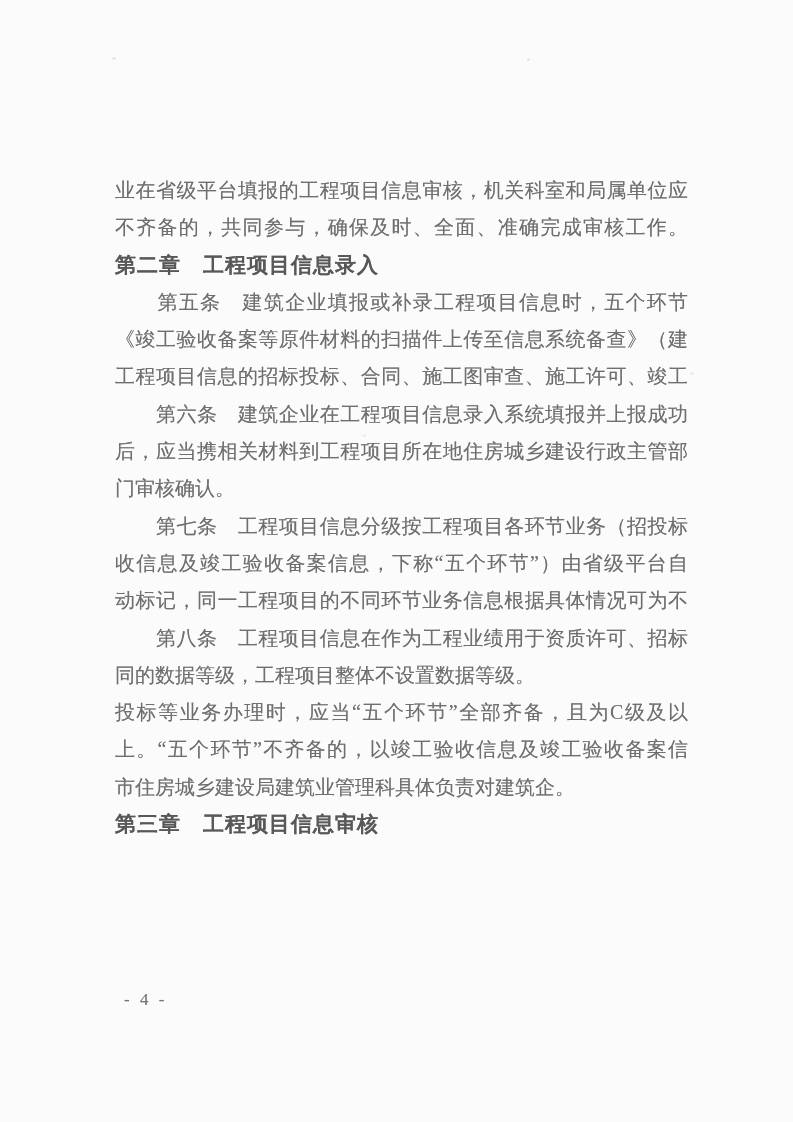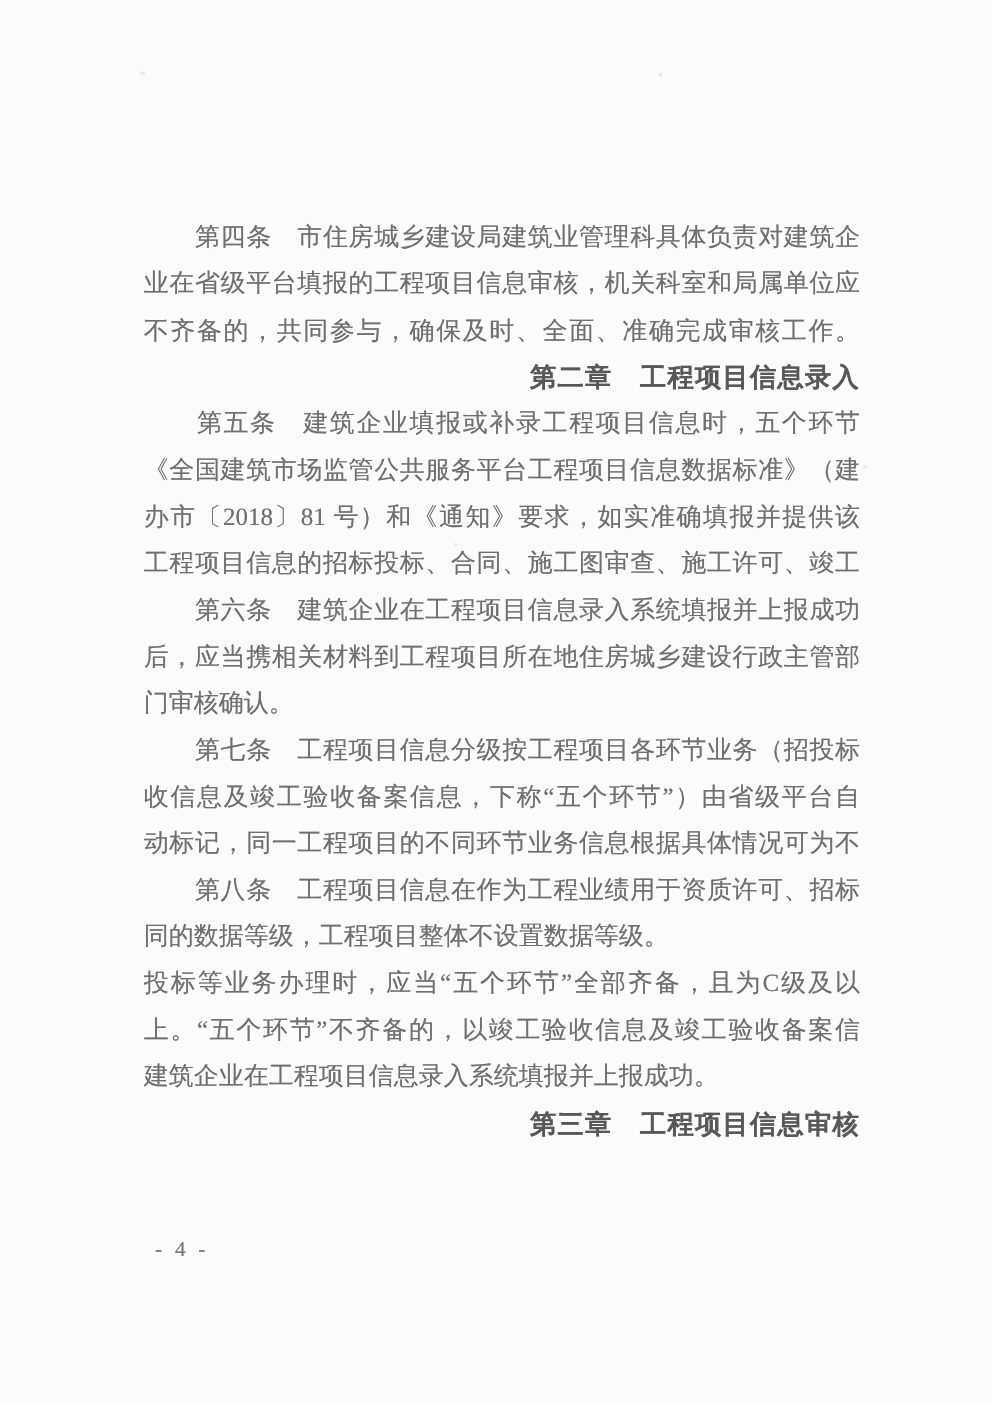--- a/index.html
+++ b/index.html
@@ -33,21 +33,21 @@
   .text-line.stretch{white-space:normal;}
   .text-line.no-stretch{
     text-align-last:left;
   }
   .chapter-heading{
     font-size:21px;
     line-height:37.3px;
     height:37.3px;
     font-weight:bold;
     color:var(--heading-color,#585858);
-    text-align:right;
+    text-align:left;
     letter-spacing:1px;
     text-shadow:0 0 0.5px rgba(88,88,88,0.6);
   }
   .page-number{
     position:absolute;
     left:124px;top:990px;
     font-size:17px;
     color:#767676;
     letter-spacing:3px;
     text-shadow:0 0 0.5px rgba(118,118,118,0.5);
@@ -66,36 +66,34 @@
 <body>
 
 <div class="sheet">
   <div class="speck s1"></div>
   <div class="speck s2"></div>
 
   <div class="speck s4"></div>
   <div class="speck s5"></div>
 
   <div class="doc-body" id="doc-body">
-      <div class="text-line stretch">　　第四条　市住房城乡建设局建筑业管理科具体负责对建筑企</div>
       <div class="text-line stretch">业在省级平台填报的工程项目信息审核，机关科室和局属单位应</div>
       <div class="text-line stretch">不齐备的，共同参与，确保及时、全面、准确完成审核工作。</div>
       <div class="chapter-heading">第二章　工程项目信息录入</div>
       <div class="text-line stretch">　　第五条　建筑企业填报或补录工程项目信息时，五个环节</div>
-      <div class="text-line stretch">《全国建筑市场监管公共服务平台工程项目信息数据标准》（建</div>
-      <div class="text-line stretch">办市〔2018〕81 号）和《通知》要求，如实准确填报并提供该</div>
+      <div class="text-line stretch">《竣工验收备案等原件材料的扫描件上传至信息系统备查》（建</div>
       <div class="text-line stretch">工程项目信息的招标投标、合同、施工图审查、施工许可、竣工</div>
       <div class="text-line stretch">　　第六条　建筑企业在工程项目信息录入系统填报并上报成功</div>
       <div class="text-line stretch">后，应当携相关材料到工程项目所在地住房城乡建设行政主管部</div>
       <div class="text-line no-stretch">门审核确认。</div>
       <div class="text-line stretch">　　第七条　工程项目信息分级按工程项目各环节业务（招投标</div>
       <div class="text-line stretch">收信息及竣工验收备案信息，下称“五个环节”）由省级平台自</div>
       <div class="text-line stretch">动标记，同一工程项目的不同环节业务信息根据具体情况可为不</div>
       <div class="text-line stretch">　　第八条　工程项目信息在作为工程业绩用于资质许可、招标</div>
       <div class="text-line no-stretch">同的数据等级，工程项目整体不设置数据等级。</div>
       <div class="text-line stretch">投标等业务办理时，应当“五个环节”全部齐备，且为C级及以</div>
       <div class="text-line stretch">上。“五个环节”不齐备的，以竣工验收信息及竣工验收备案信</div>
-      <div class="text-line no-stretch">建筑企业在工程项目信息录入系统填报并上报成功。</div>
+      <div class="text-line no-stretch">市住房城乡建设局建筑业管理科具体负责对建筑企。</div>
       <div class="chapter-heading">第三章　工程项目信息审核</div>
     </div>
 
   <div class="page-number">- 4 -</div>
 </div>
 
 </body></html>

